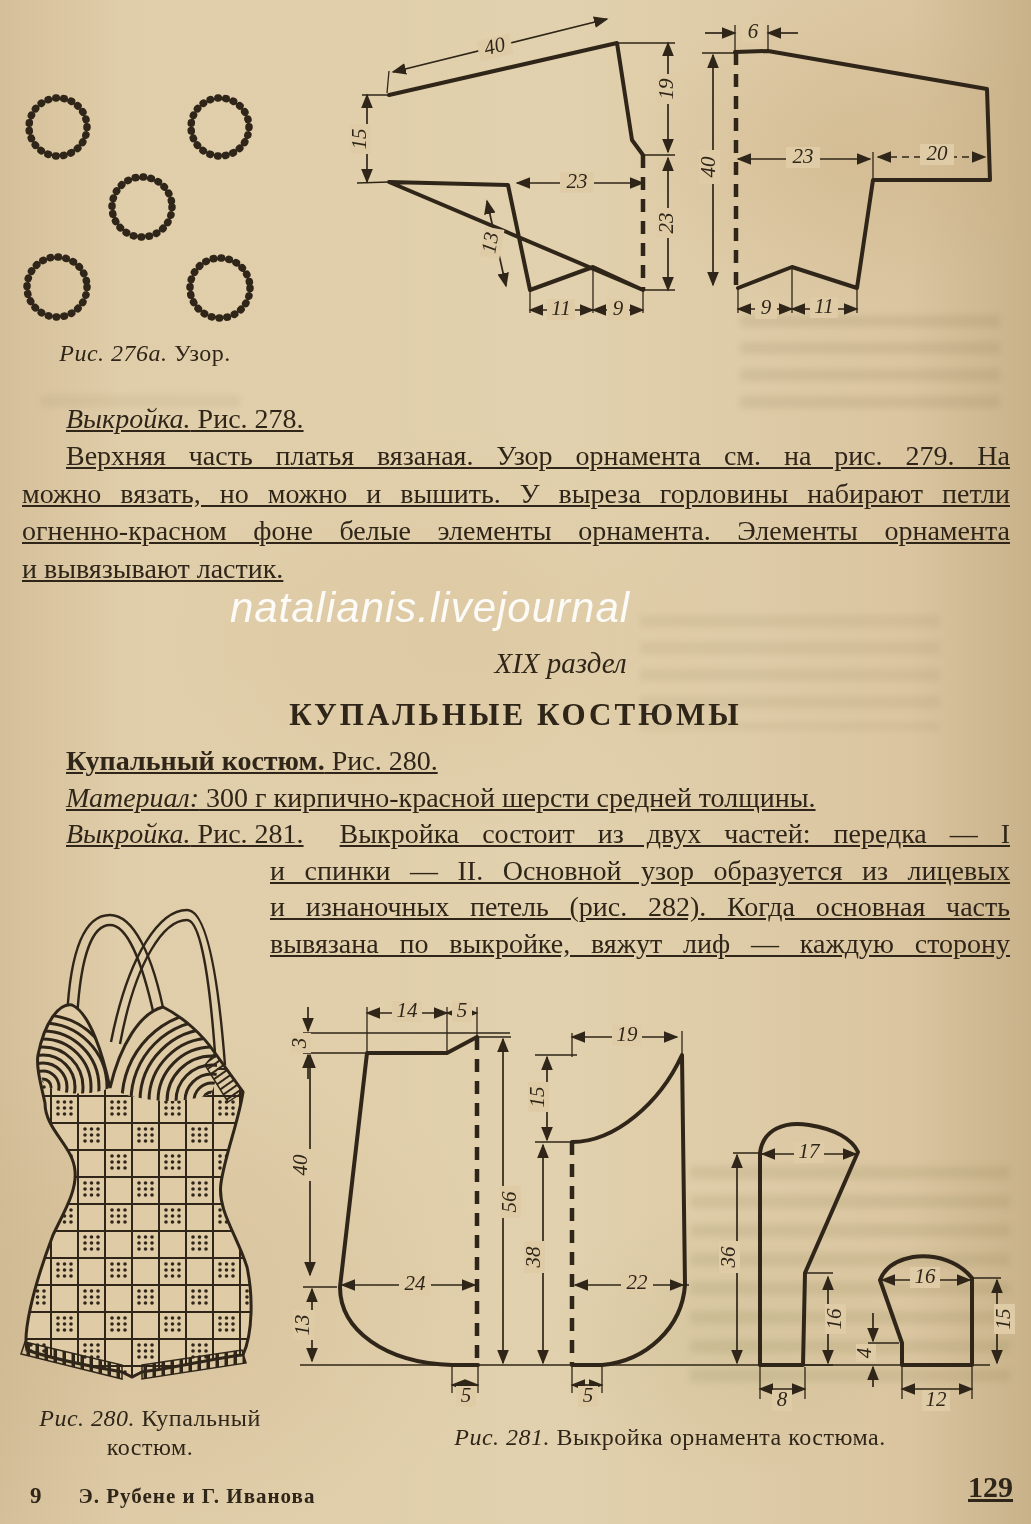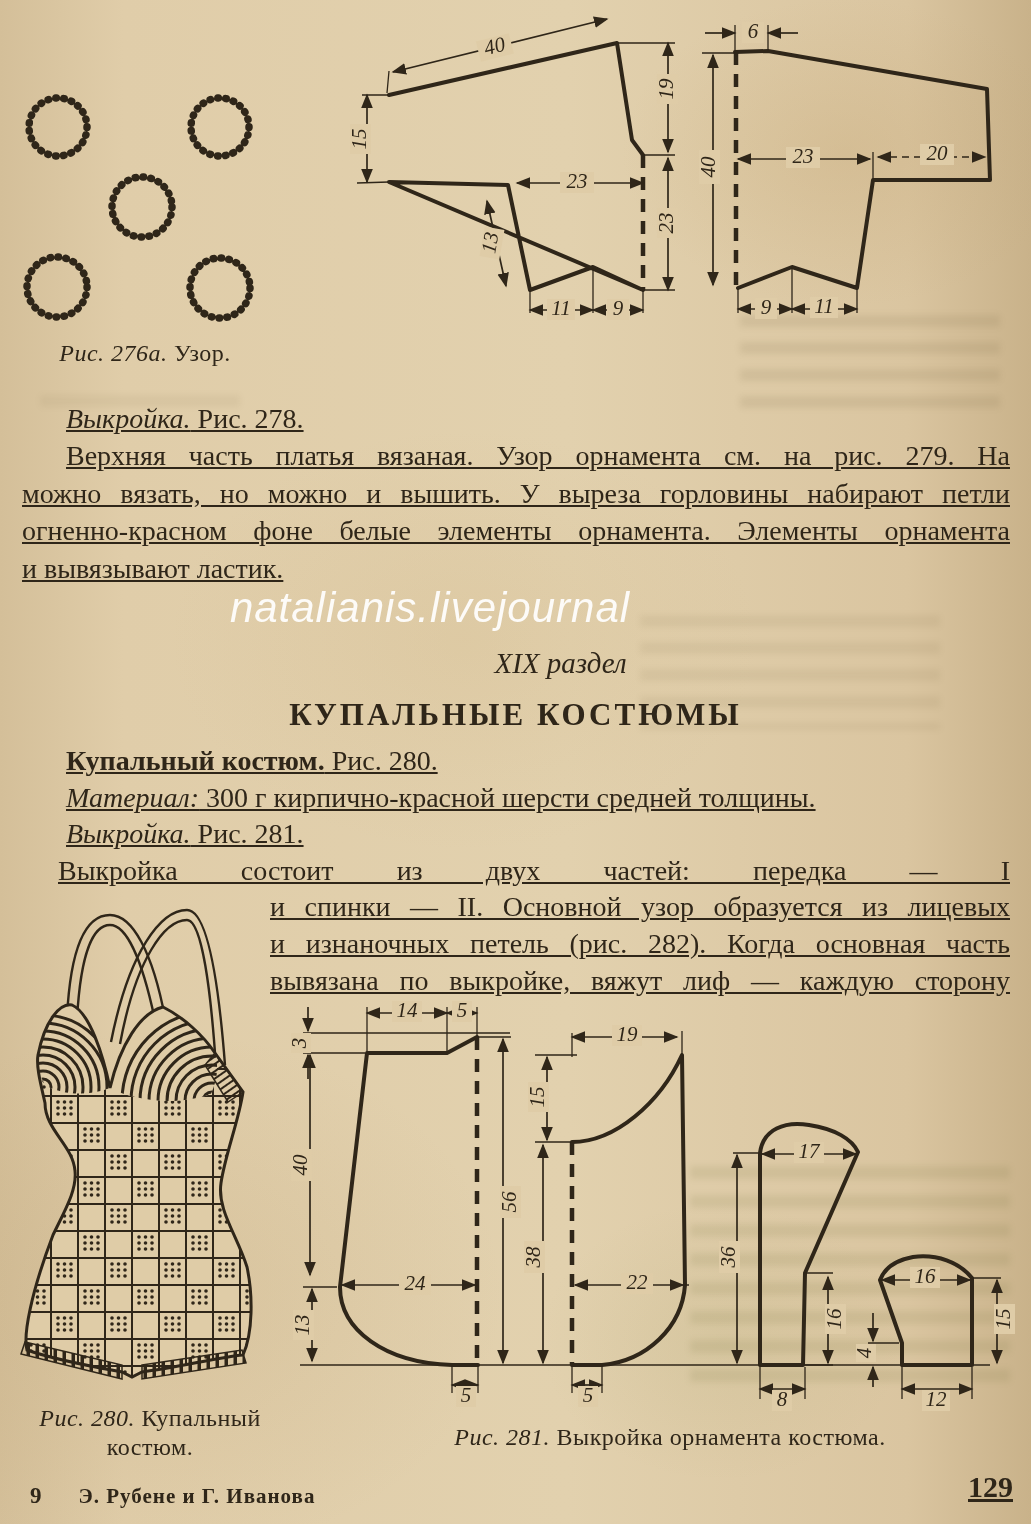--- a/index.html
+++ b/index.html
@@ -19,21 +19,21 @@
     background:repeating-linear-gradient(180deg,transparent 0 16px,#77743d 16px 29px);}
   .sm4{left:40px;top:380px;width:200px;height:40px;opacity:.07;}
   svg{position:absolute;overflow:visible;}
   .cap{position:absolute;text-align:center;font-size:24px;letter-spacing:.5px;}
   .cap i{font-style:italic;}
   .para{position:absolute;left:22px;width:988px;font-size:28px;line-height:37.4px;text-decoration:underline;}
   .ln{white-space:nowrap;}
   .just{white-space:normal;text-align:justify;text-align-last:justify;}
   .indent{text-indent:44px;}
   .wrap{margin-left:248px;}
-  .l3{display:flex;flex-direction:column;}
+  .l3{display:flex;}
   .l3 .lead{white-space:nowrap;text-indent:44px;}
   .l3 .rest{flex:1;margin-left:36px;text-align:justify;text-align-last:justify;}
   .watermark{position:absolute;left:0;top:584px;width:860px;text-align:center;
     font-family:"Liberation Sans","DejaVu Sans",sans-serif;font-style:italic;
     font-size:42px;letter-spacing:1px;color:rgba(255,255,255,.92);}
   .kicker{position:absolute;left:0;top:647px;width:1031px;text-align:center;
     font-style:italic;font-size:29px;padding-left:45px;}
   .title{position:absolute;left:0;top:697px;width:1031px;text-align:center;
     font-weight:bold;font-size:31px;letter-spacing:3px;}
   .footer{position:absolute;left:30px;top:1483px;font-size:21px;font-weight:bold;letter-spacing:1px;}

